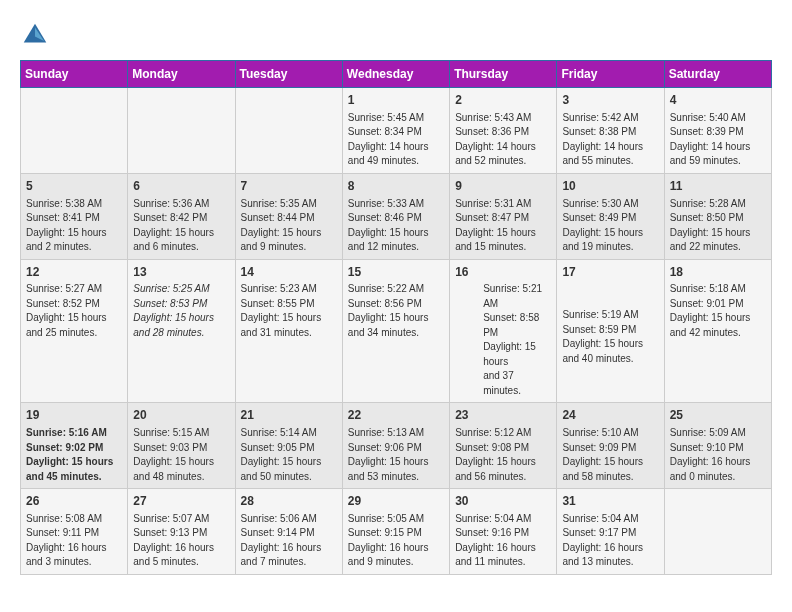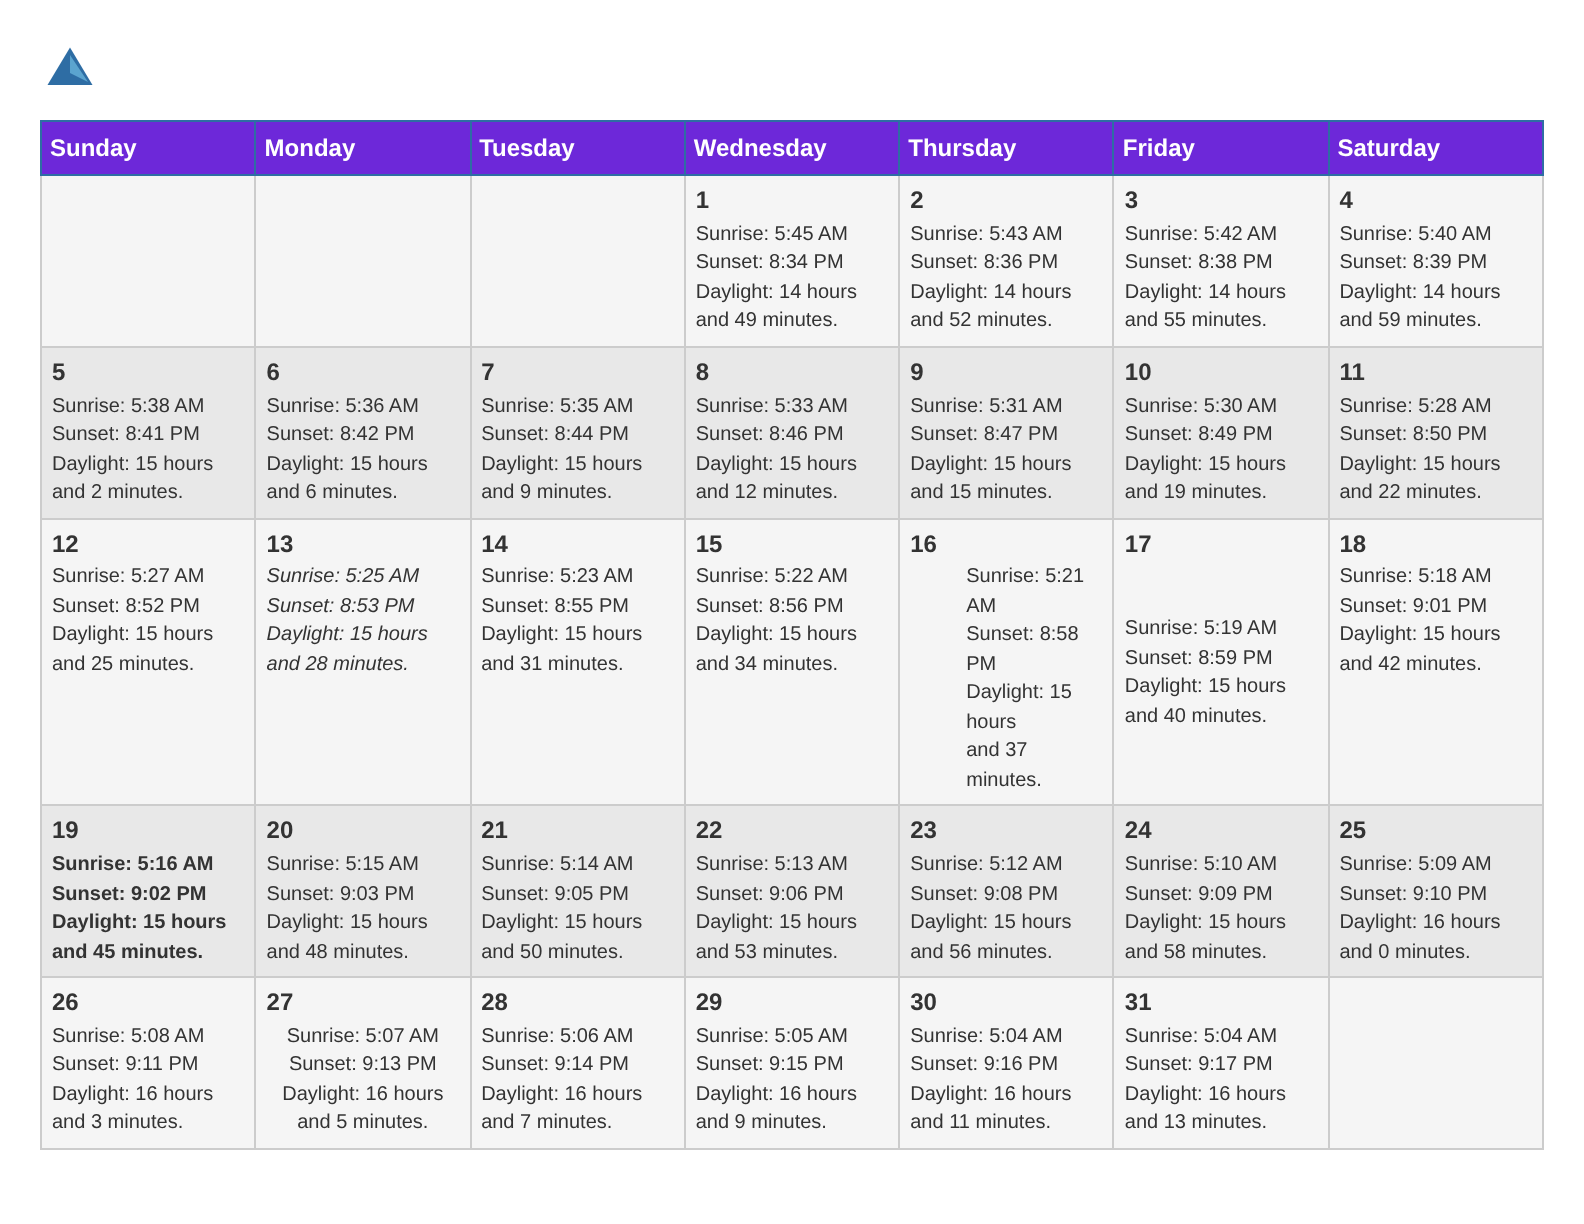--- a/index.html
+++ b/index.html
@@ -45,21 +45,21 @@
     .location {
       font-size: 16px;
       color: #333;
     }
     table {
       width: 100%;
       border-collapse: collapse;
       font-size: 10.5px;
     }
     thead tr th {
-      background-color: #6d28d9;
+      background-color: #a21caf;
       color: white;
       padding: 6px 4px;
       text-align: left;
       font-size: 12px;
       border: 1px solid #2e6da4;
     }
     tbody tr td {
       border: 1px solid #ccc;
       vertical-align: top;
       padding: 4px 5px;
@@ -307,21 +307,21 @@
       <tr>
         <td>
           <span class="day-num">26</span>
           <div class="cell-content" style="white-space: pre-line;">Sunrise: 5:08 AM
 Sunset: 9:11 PM
 Daylight: 16 hours
 and 3 minutes.</div>
         </td>
         <td>
           <span class="day-num">27</span>
-          <div class="cell-content" style="white-space: pre-line; text-align: center;">Sunrise: 5:07 AM
+          <div class="cell-content" style="white-space: pre-line;">Sunrise: 5:07 AM
 Sunset: 9:13 PM
 Daylight: 16 hours
 and 5 minutes.</div>
         </td>
         <td>
           <span class="day-num">28</span>
           <div class="cell-content" style="white-space: pre-line;">Sunrise: 5:06 AM
 Sunset: 9:14 PM
 Daylight: 16 hours
 and 7 minutes.</div>

